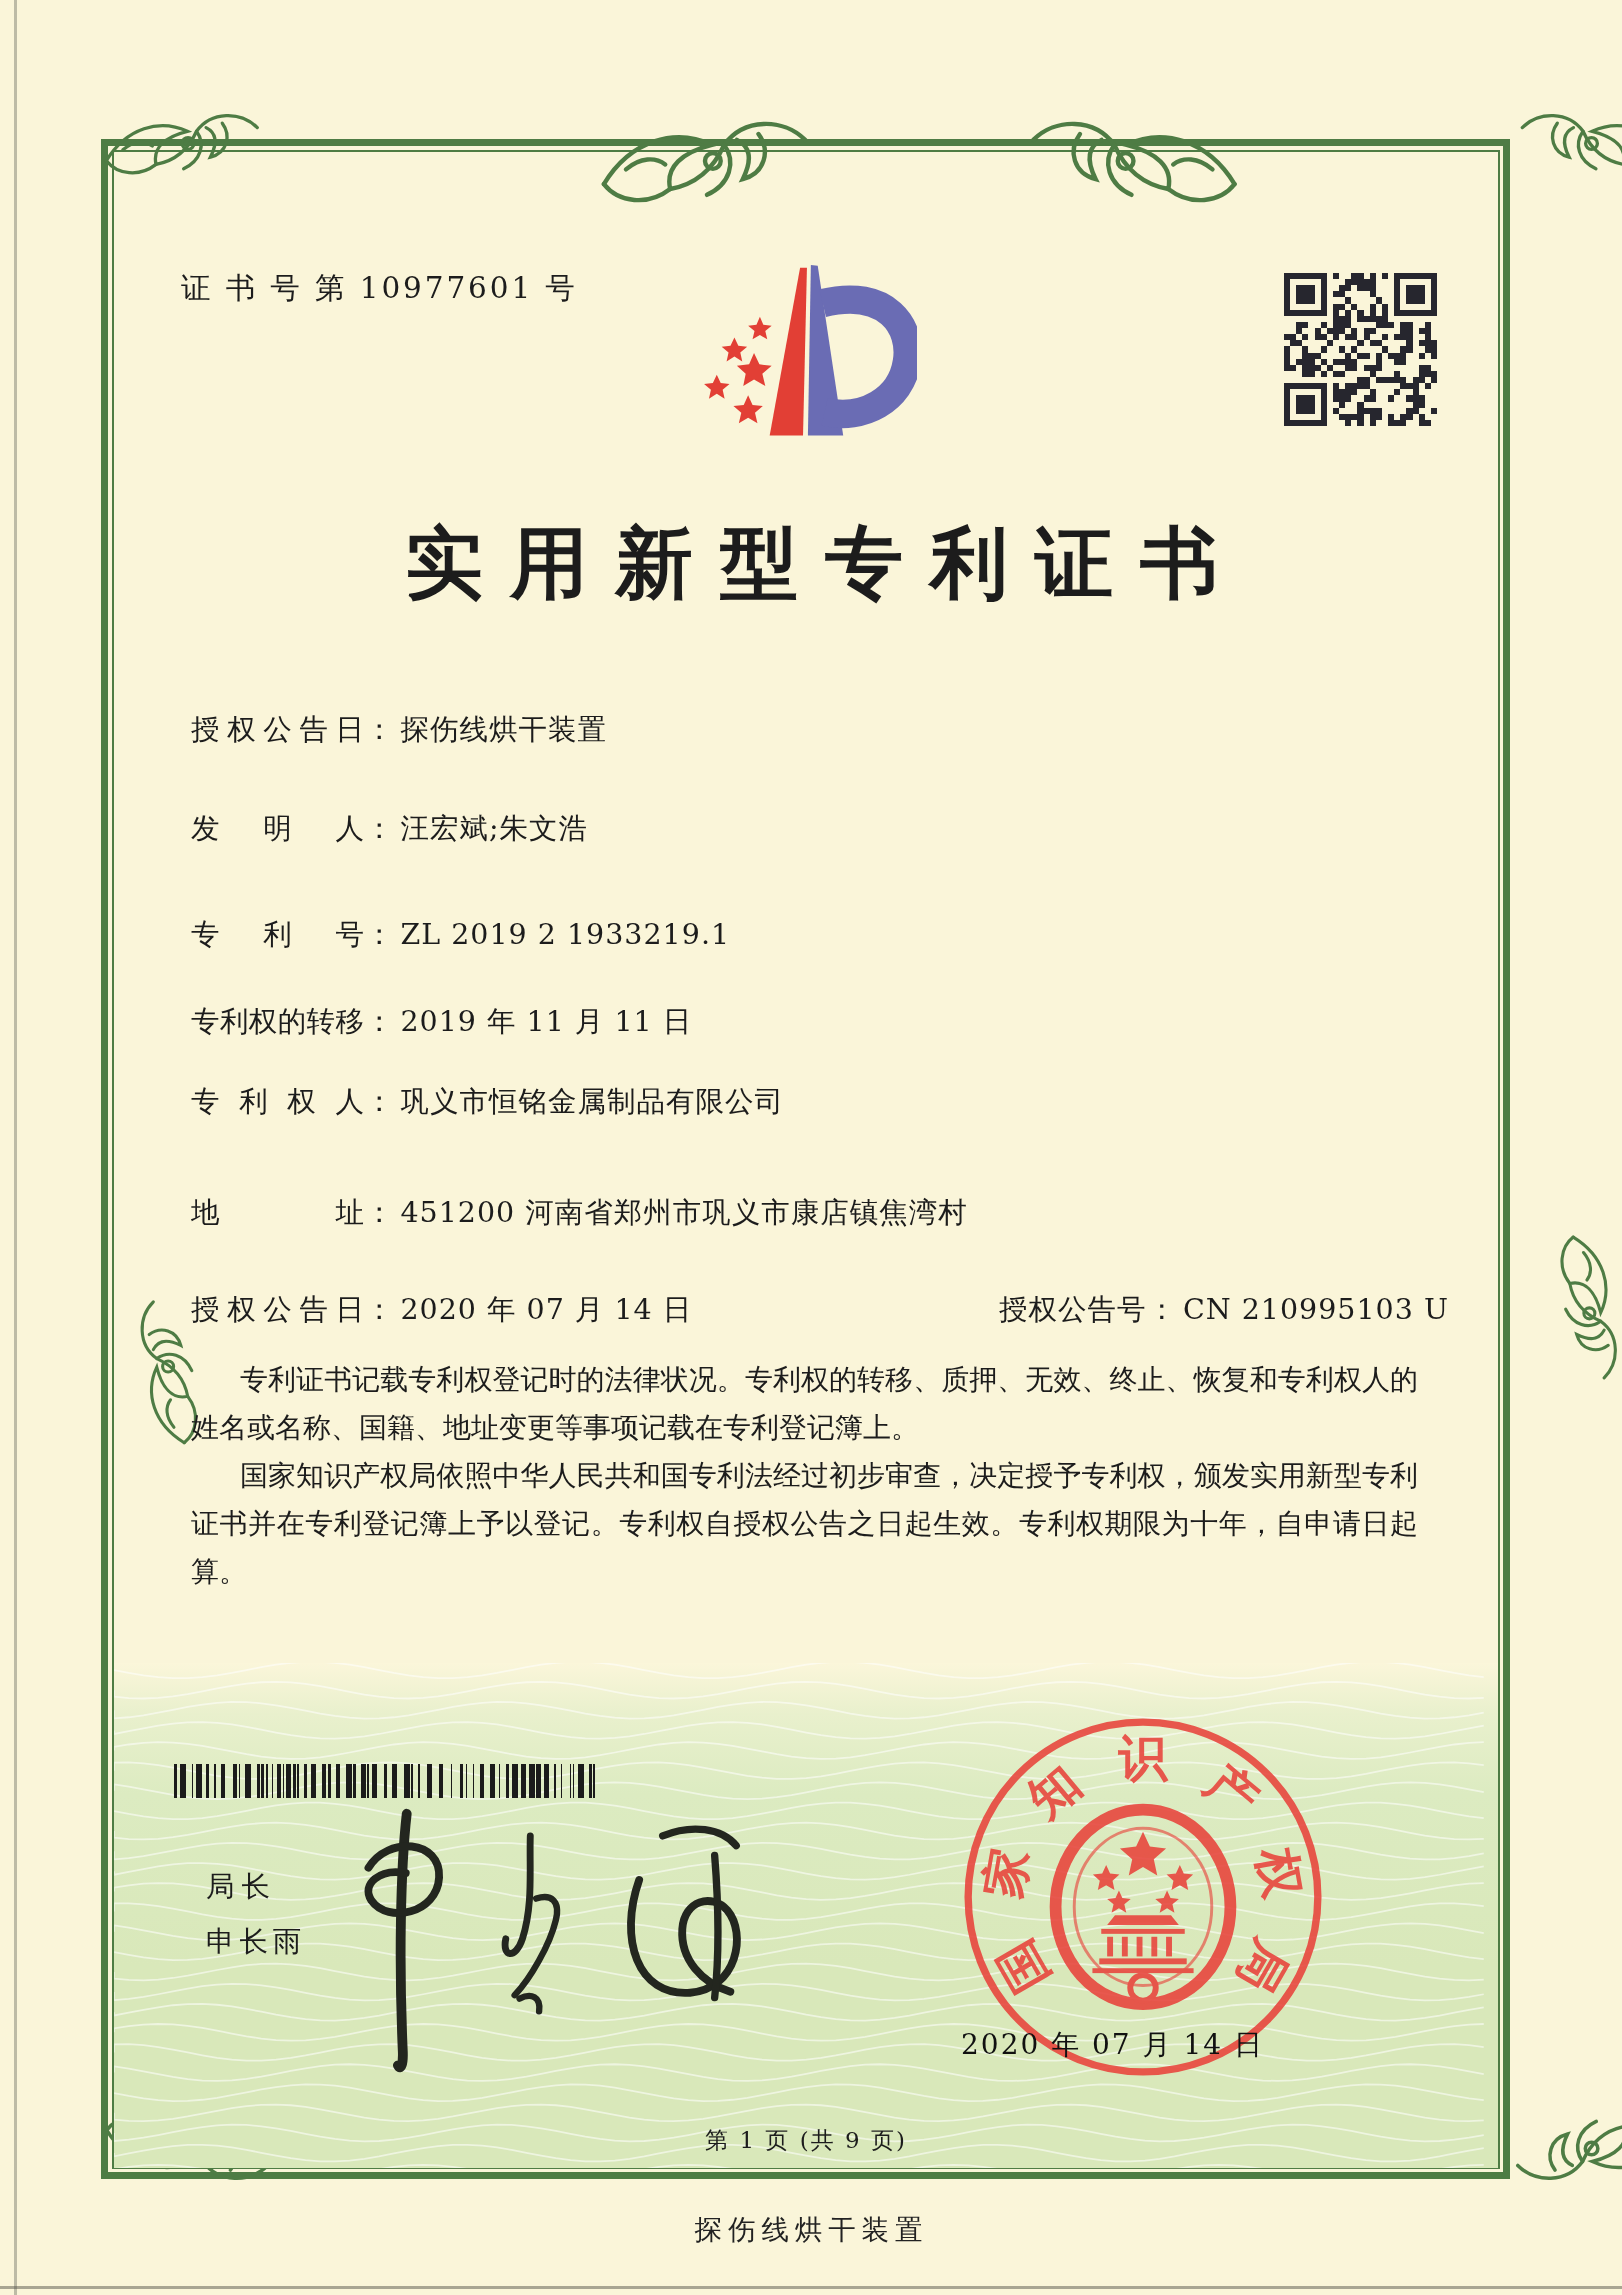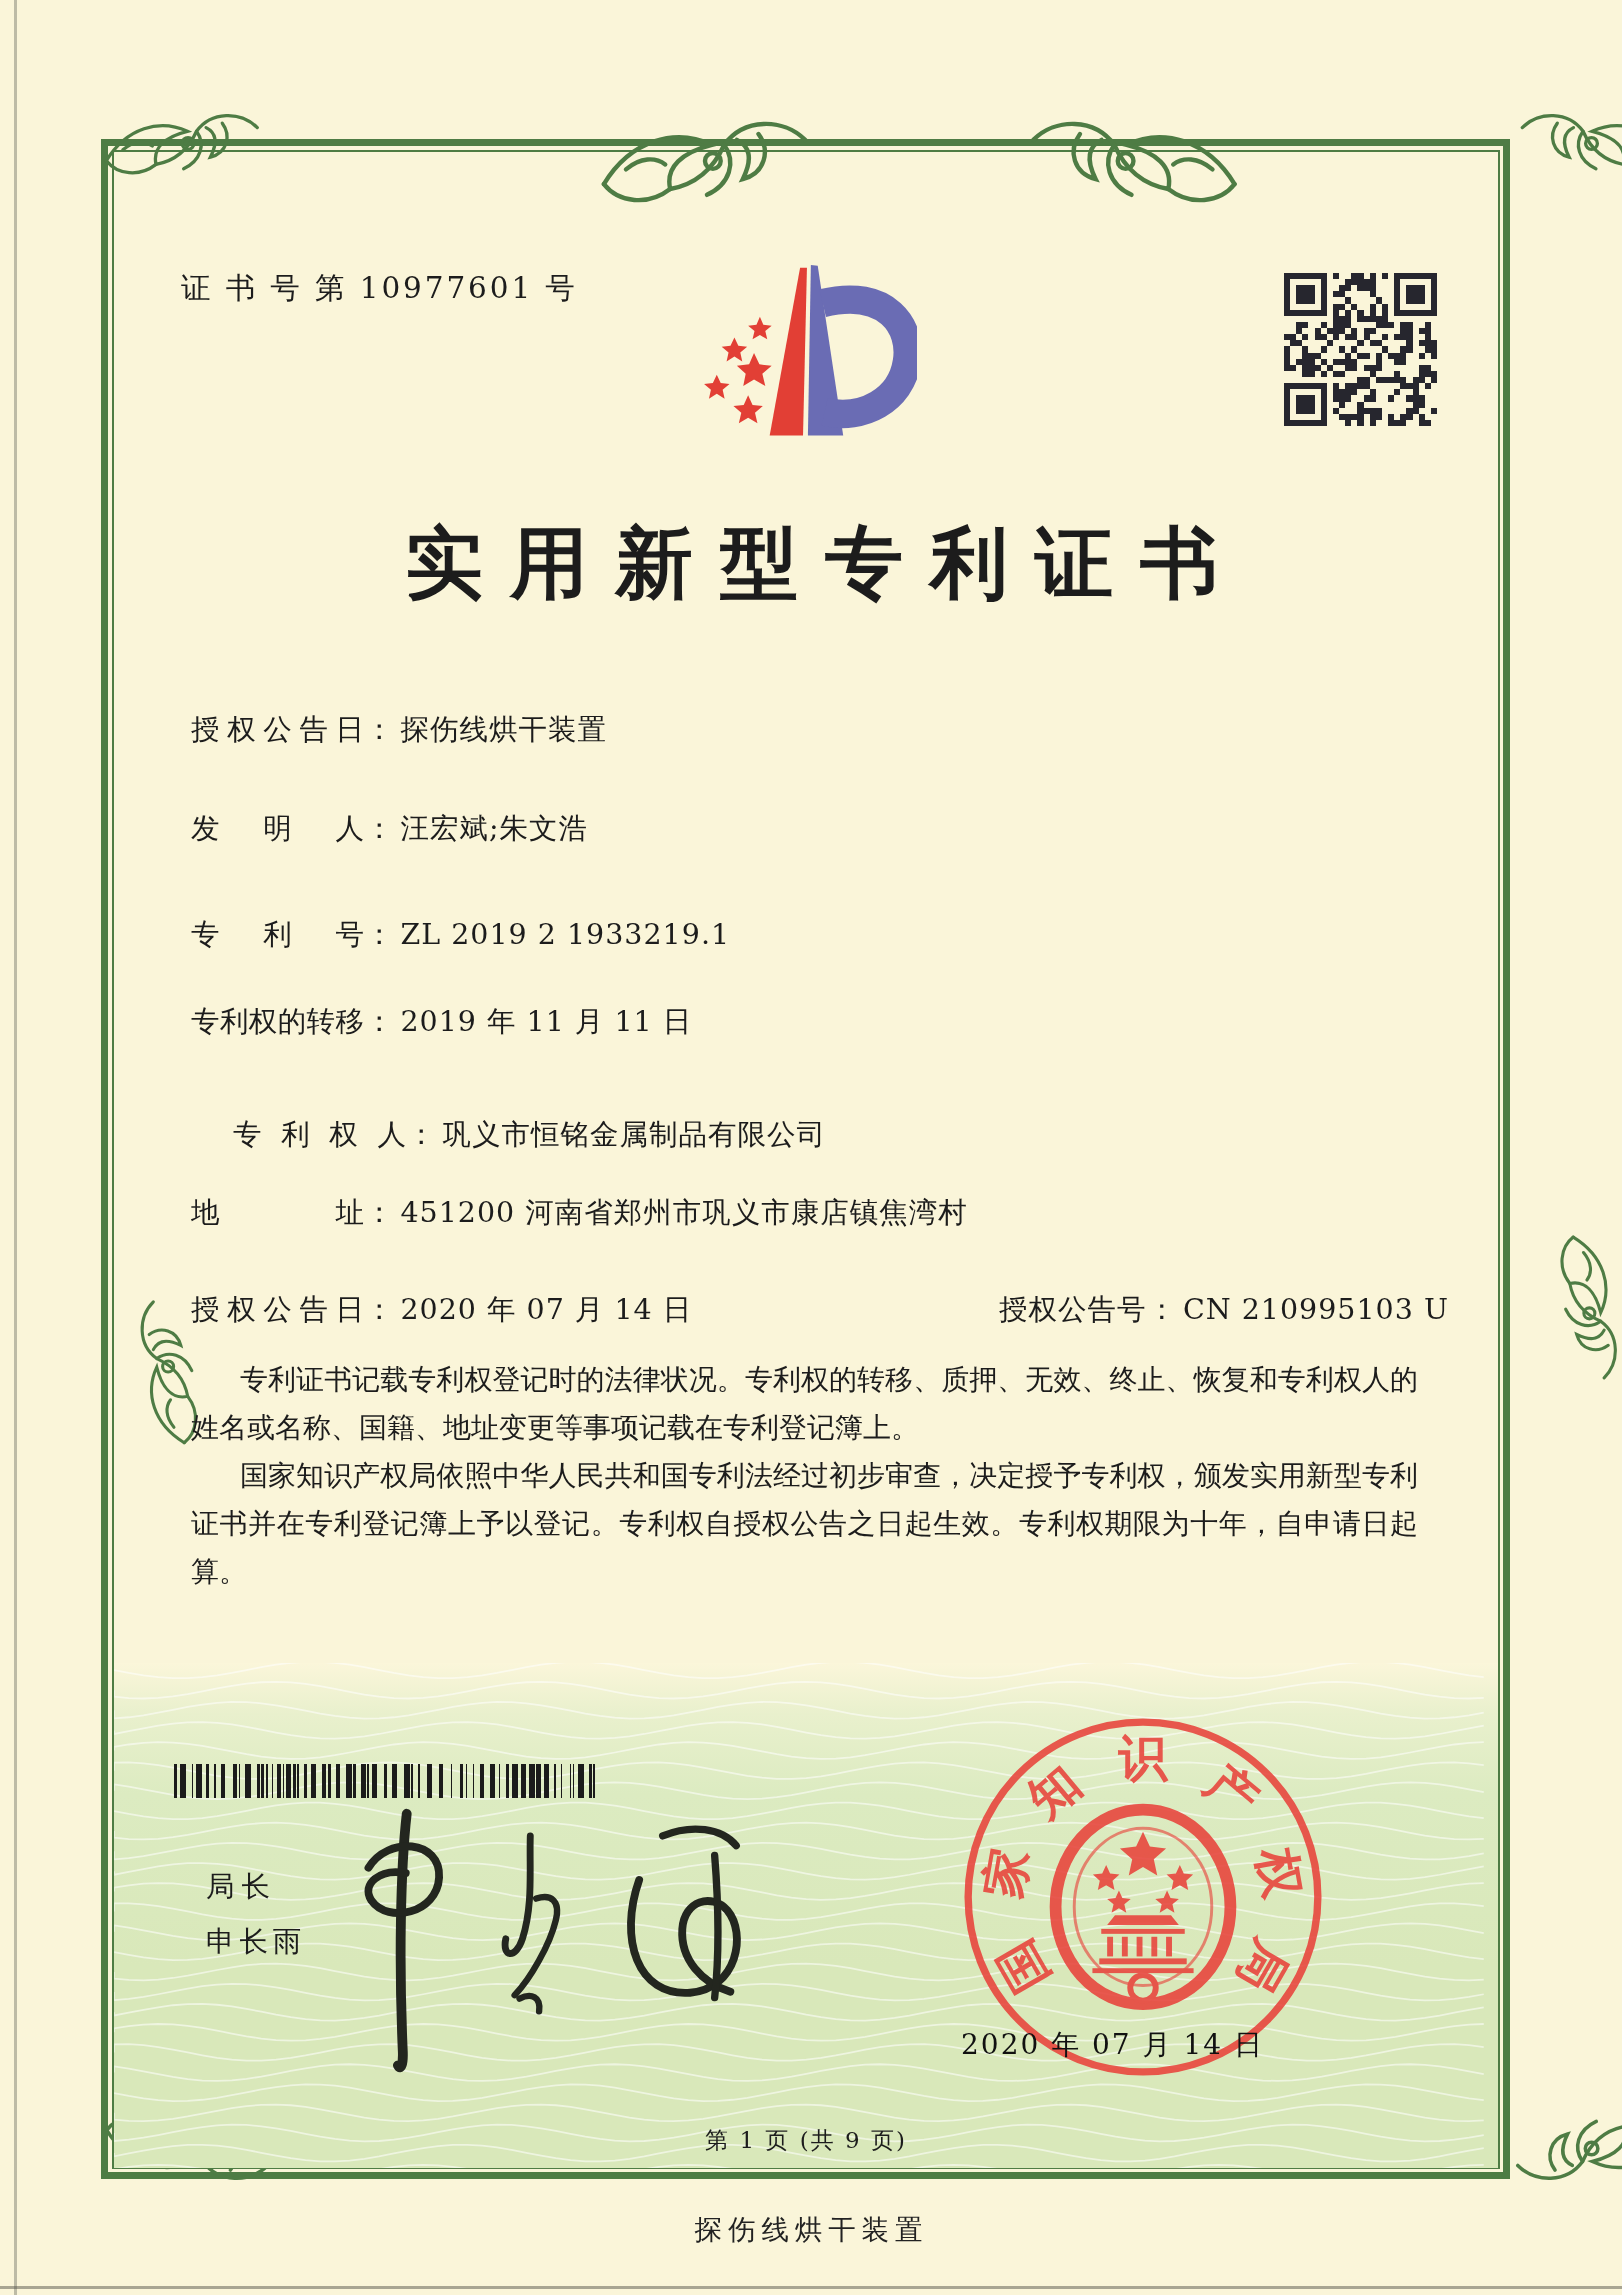--- a/index.html
+++ b/index.html
@@ -413,21 +413,21 @@
 </div>
 <div class="abs frow" style="top:810px;">
   <span class="lab">发明人</span><span class="colon">：</span><span class="val">汪宏斌;朱文浩</span>
 </div>
 <div class="abs frow" style="top:916px;">
   <span class="lab">专利号</span><span class="colon">：</span><span class="val">ZL 2019 2 1933219.1</span>
 </div>
 <div class="abs frow" style="top:1003px;">
   <span class="lab">专利权的转移</span><span class="colon">：</span><span class="val">2019 年 11 月 11 日</span>
 </div>
-<div class="abs frow" style="top:1116px;margin-left:42px;">
+<div class="abs frow" style="top:1083px;">
   <span class="lab">专利权人</span><span class="colon">：</span><span class="val">巩义市恒铭金属制品有限公司</span>
 </div>
 <div class="abs frow" style="top:1194px;">
   <span class="lab">地址</span><span class="colon">：</span><span class="val">451200 河南省郑州市巩义市康店镇焦湾村</span>
 </div>
 
 <div class="abs frow" style="top:1291px;width:1306px;">
   <span class="lab">授权公告日</span><span class="colon">：</span><span class="val">2020 年 07 月 14 日</span>
   <span class="g2">
     <span class="lab2">授权公告号</span><span class="colon">：</span><span class="val">CN 210995103 U</span>

